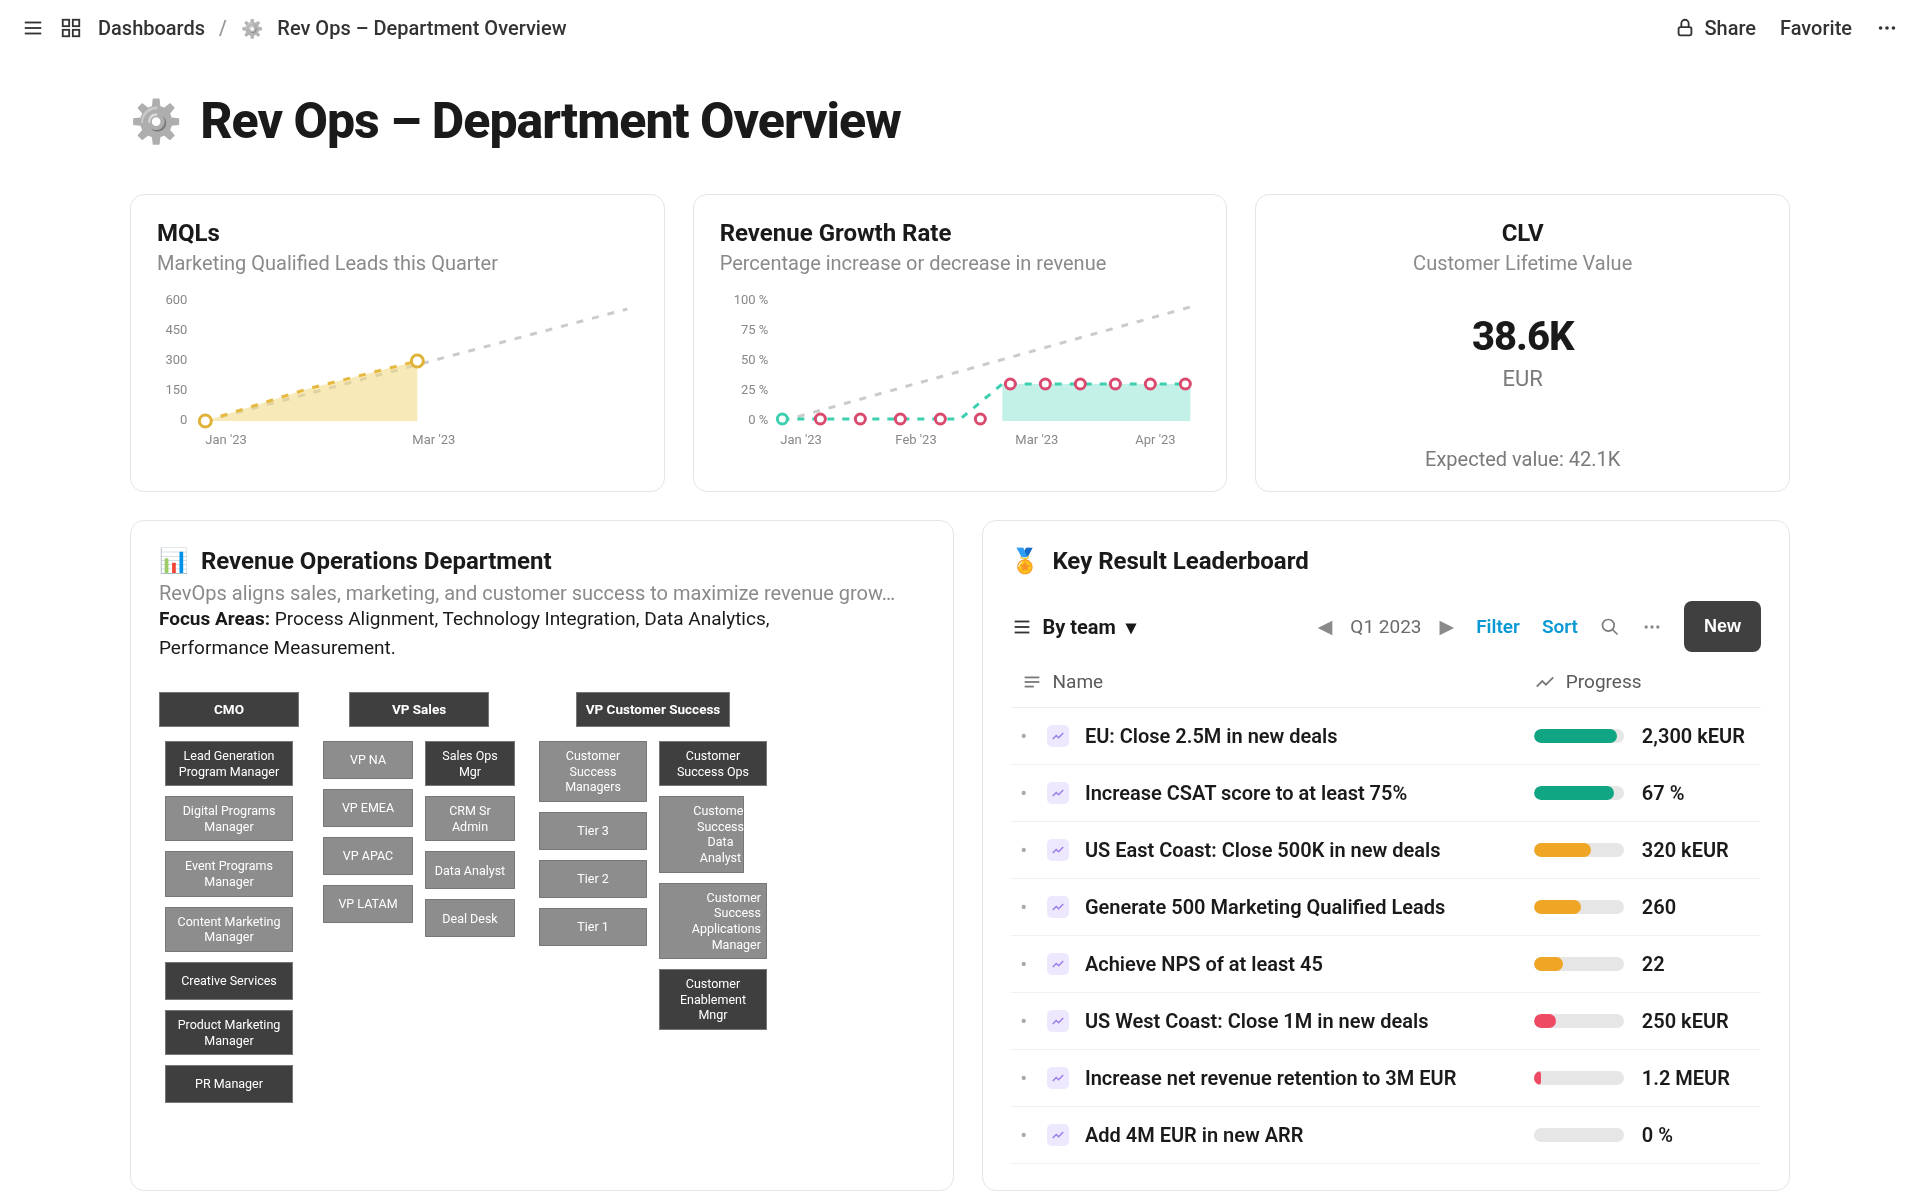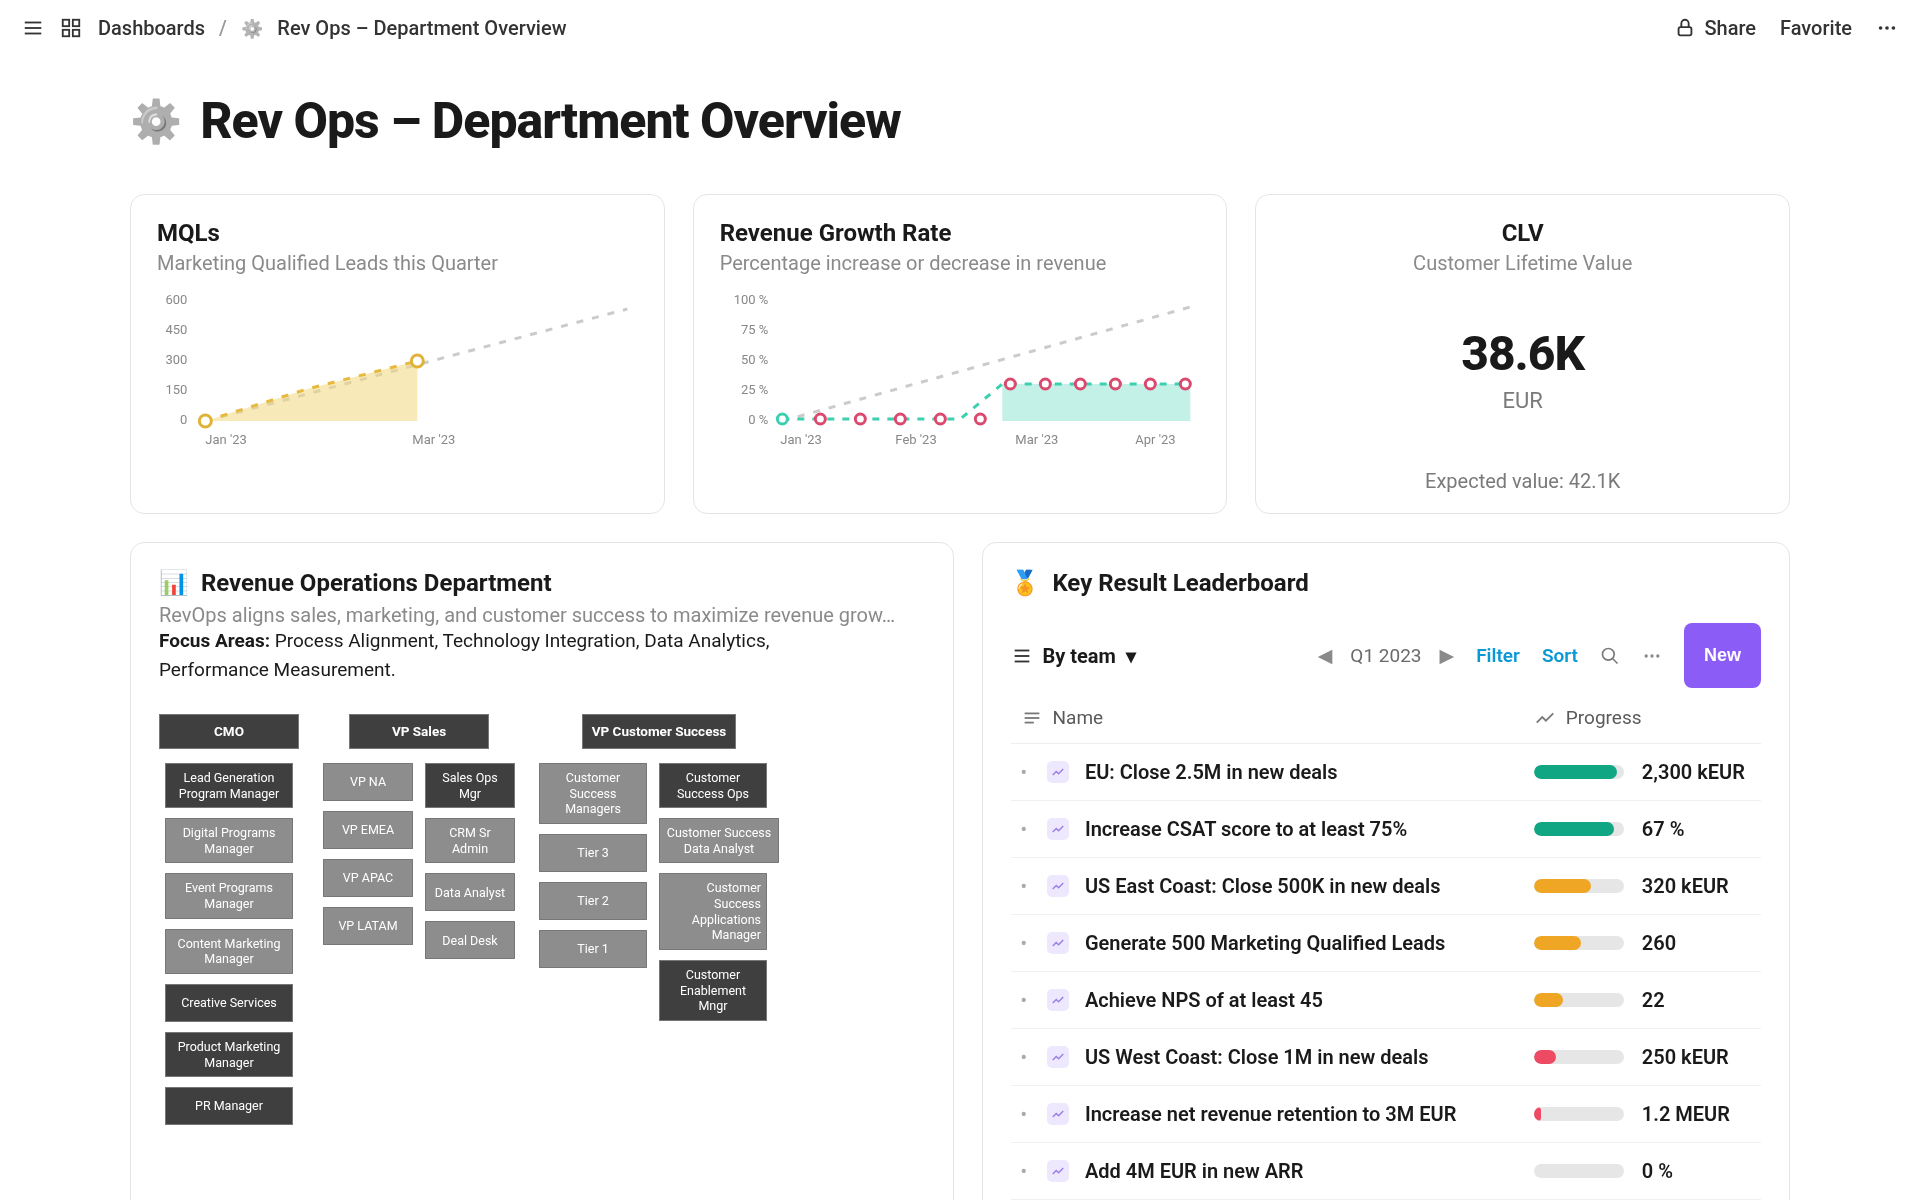--- a/index.html
+++ b/index.html
@@ -45,21 +45,21 @@
       flex:1;
       min-height:280px;
     }
     .card h3 { font-size:24px; font-weight:700; margin-bottom:4px; }
     .card .sub { font-size:20px; color:#8a8a8a; margin-bottom:14px; }
 
     .chart-wrap { position:relative; height:160px; margin-top:10px; }
     .chart-wrap svg { width:100%; height:100%; }
 
     .clv-card { display:flex; flex-direction:column; align-items:center; text-align:center; }
-    .clv-value { font-size:48px; font-weight:800; margin-top:36px; letter-spacing:-1px; }
+    .clv-value { font-size:40px; font-weight:800; margin-top:24px; letter-spacing:-1px; }
     .clv-currency { font-size:22px; color:#7a7a7a; margin-top:6px; }
     .clv-expected { font-size:20px; color:#7a7a7a; margin-top:56px; }
 
     .grid-bottom { display:flex; gap:28px; }
     .big-card { border:1px solid #e5e5e5; border-radius:14px; padding:26px 28px; }
     .big-card-left { flex: 1.02; }
     .big-card-right { flex: 1; display:flex; flex-direction:column; }
     .section-header { display:flex; align-items:center; gap:12px; font-size:24px; font-weight:700; }
     .section-sub { font-size:20px; color:#8a8a8a; margin-top:6px; white-space:nowrap; overflow:hidden; text-overflow:ellipsis; }
     .focus { font-size:19px; line-height:1.5; max-width:700px;}
@@ -79,21 +79,21 @@
     .org-two-col { display:flex; gap:12px; }
     .org-stack { display:flex; flex-direction:column; gap:10px; }
     .org-stack .org-box { width:128px; min-height:38px; }
 
     
     .lb-toolbar { display:flex; align-items:center; justify-content:space-between; margin-top:26px; }
     .lb-toolbar .left { display:flex; align-items:center; gap:10px; font-size:20px; font-weight:700; }
     .lb-toolbar .right { display:flex; align-items:center; gap:22px; font-size:19px; }
     .period-nav { display:flex; align-items:center; gap:18px; color:#6b6b6b; }
     .link { color:#0b99d6; font-weight:600; cursor:pointer; }
-    .btn-new { background:#8b5cf6; color:#fff; font-weight:700; border:none; border-radius:8px; padding:22px 20px; font-size:18px; cursor:pointer; }
+    .btn-new { background:#404040; color:#fff; font-weight:700; border:none; border-radius:8px; padding:15px 20px; font-size:18px; cursor:pointer; }
     .search-ic, .more-ic, .nav-arrow { color:#8a8a8a; cursor:pointer; }
 
     .lb-head { display:flex; align-items:center; padding: 18px 10px 14px; border-bottom:1px solid #eee; color:#5a5a5a; font-size:19px; }
     .lb-head .col-name { flex: 1.3; display:flex; align-items:center; gap:10px; }
     .lb-head .col-prog { flex: 0.55; display:flex; align-items:center; gap:10px; }
     .lb-row { display:flex; align-items:center; padding: 16px 10px; border-bottom:1px solid #f0f0f0; font-size:20px; }
     .lb-row .bullet { color:#aaa; margin-right:20px; font-size:18px;}
     .lb-row .kpiicon { width:22px; height:22px; background:#eee8ff; border-radius:5px; display:inline-flex; align-items:center; justify-content:center; margin-right:16px; }
     .lb-row .name-cell { flex:1.3; display:flex; align-items:center; font-weight:600; }
     .lb-row .prog-cell { flex:0.55; display:flex; align-items:center; gap:18px; font-weight:600; }
@@ -290,21 +290,21 @@
           <div class="org-box dark top">VP Customer Success</div>
           <div class="org-two-col">
             <div class="org-stack">
               <div class="org-box" style="width:108px;">Customer Success Managers</div>
               <div class="org-box" style="width:108px;">Tier 3</div>
               <div class="org-box" style="width:108px;">Tier 2</div>
               <div class="org-box" style="width:108px;">Tier 1</div>
             </div>
             <div class="org-stack">
               <div class="org-box dark" style="width:108px;">Customer Success Ops</div>
-              <div class="org-box" style="width:120px;">Customer Success Data Analyst</div>
+              <div class="org-box" style="width:85px;padding-left:44px;">Customer Success Data Analyst</div>
               <div class="org-box" style="width:108px;text-align:right;">Customer Success Applications Manager</div>
               <div class="org-box dark" style="width:108px;">Customer Enablement Mngr</div>
             </div>
           </div>
         </div>
       </div>
     </div>
 
     <div class="big-card big-card-right">
       <div class="section-header">

